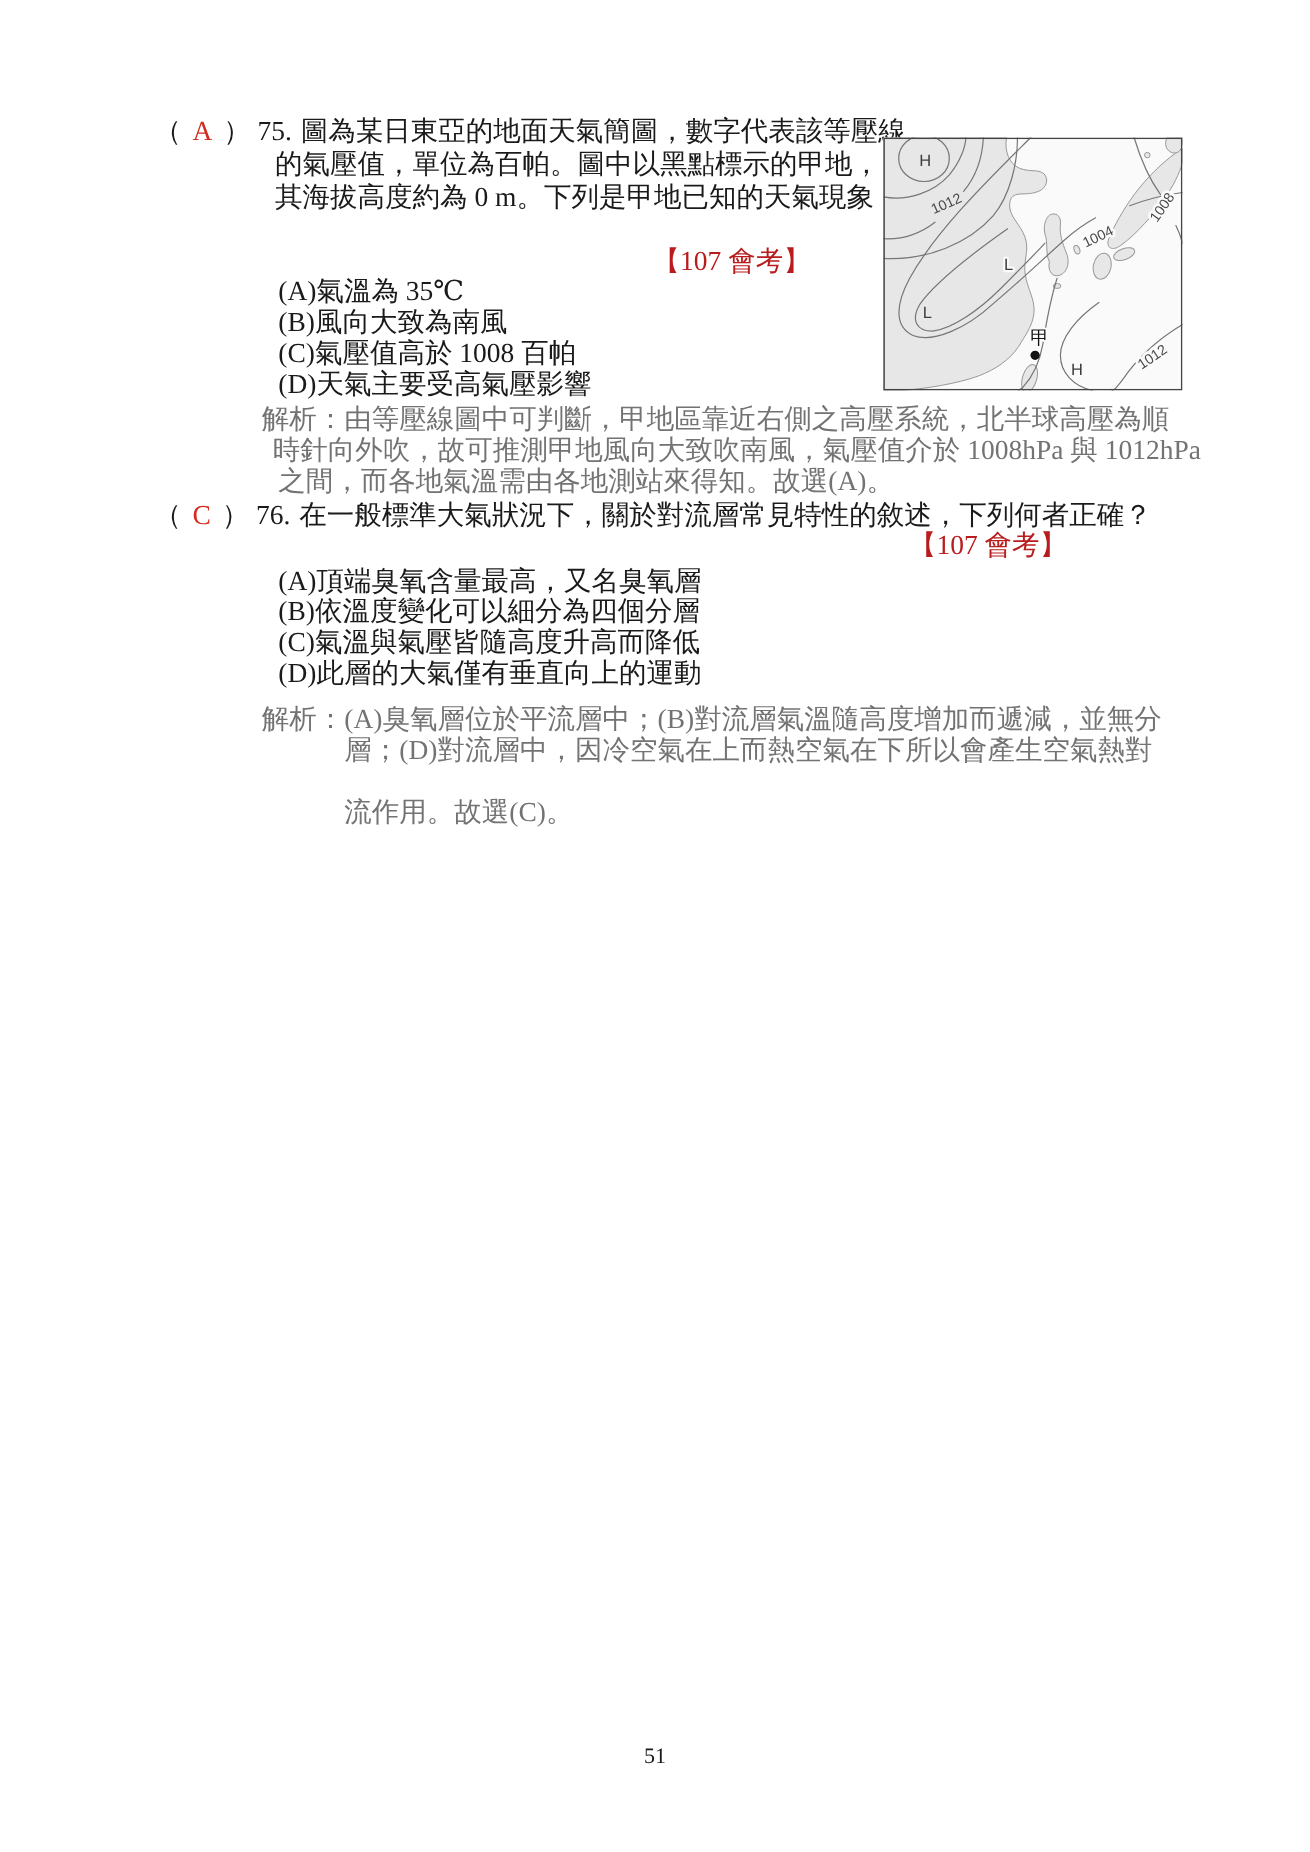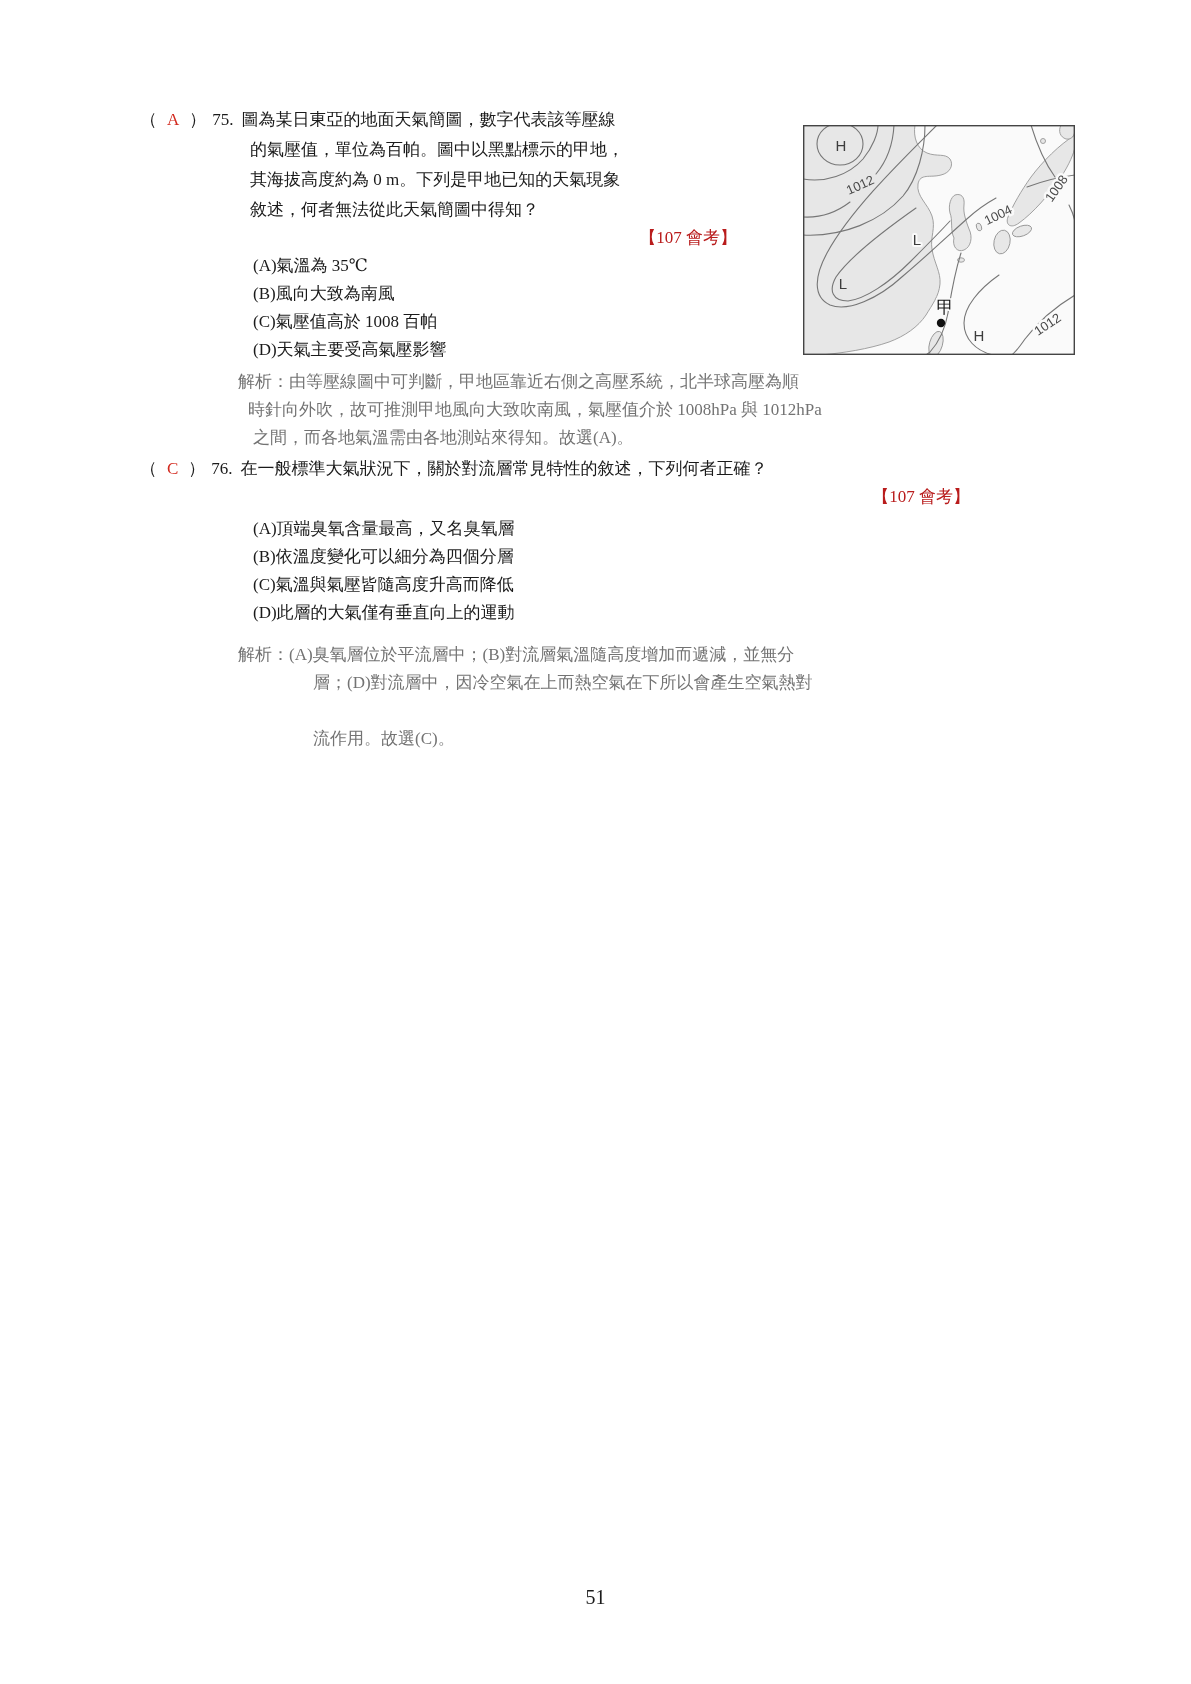--- a/index.html
+++ b/index.html
@@ -8,21 +8,21 @@
     width:1191px;height:1684px;
     background:#ffffff;
     margin:0 auto;
     overflow:hidden;
     font-family:"Liberation Serif","DejaVu Serif",serif;
     color:#1a1a1a;
   }
   .line{
     position:absolute;
     white-space:nowrap;
-    font-size:17px;
+    font-size:25px;
     line-height:27px;
   }
   .ans-paren{color:#1a1a1a;}
   .ans-letter{color:#d32b20;padding:0 10px;}
   .q-num{padding-left:6px;padding-right:8px;}
   .exp{color:#737373;}
   .src{color:#b91c1c;}
   .map-wrap{position:absolute;left:803px;top:125px;width:272px;height:230px;}
   .map-wrap svg{display:block;}
   .pagenum{position:absolute;left:0;right:0;top:1586px;text-align:center;font-size:20px;}
@@ -38,21 +38,20 @@
 </head>
 <body>
 
 <div class="page">
 
   <div class="line" style="left:140px;top:106px;">
     <span class="ans-paren">（</span><span class="ans-letter">A</span><span class="ans-paren">）</span><span class="q-num">75.</span><span>圖為某日東亞的地面天氣簡圖，數字代表該等壓線</span>
   </div>
   <div class="line" style="left:250px;top:136px;">的氣壓值，單位為百帕。圖中以黑點標示的甲地，</div>
   <div class="line" style="left:250px;top:166px;">其海拔高度約為 0 m。下列是甲地已知的天氣現象</div>
-  <div class="line" style="left:250px;top:196px;">敘述，何者無法從此天氣簡圖中得知？</div>
   <div class="line src" style="right:454px;top:224px;">【107 會考】</div>
 
   <div class="line" style="left:253px;top:252px;">(A)氣溫為 35℃</div>
   <div class="line" style="left:253px;top:280px;">(B)風向大致為南風</div>
   <div class="line" style="left:253px;top:308px;">(C)氣壓值高於 1008 百帕</div>
   <div class="line" style="left:253px;top:336px;">(D)天氣主要受高氣壓影響</div>
 
   <div class="line exp" style="left:238px;top:368px;">
     <span>解析：</span><span>由等壓線圖中可判斷，甲地區靠近右側之高壓系統，北半球高壓為順</span>
   </div>

